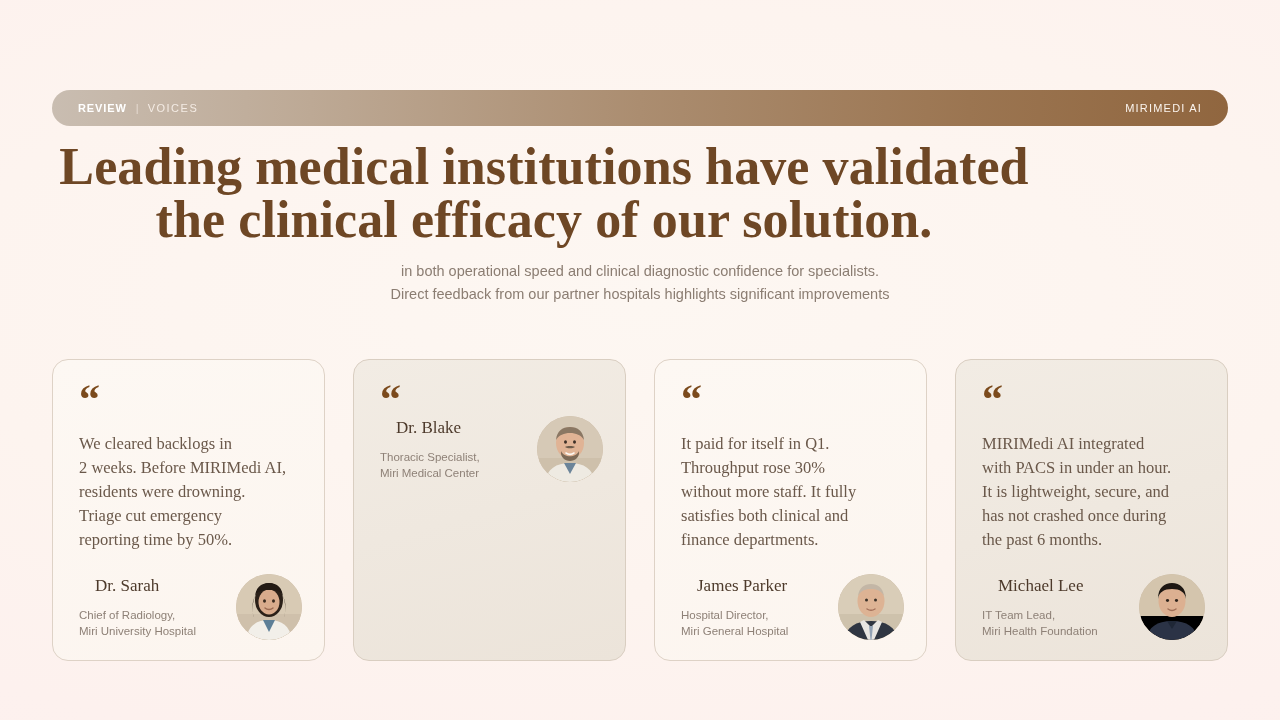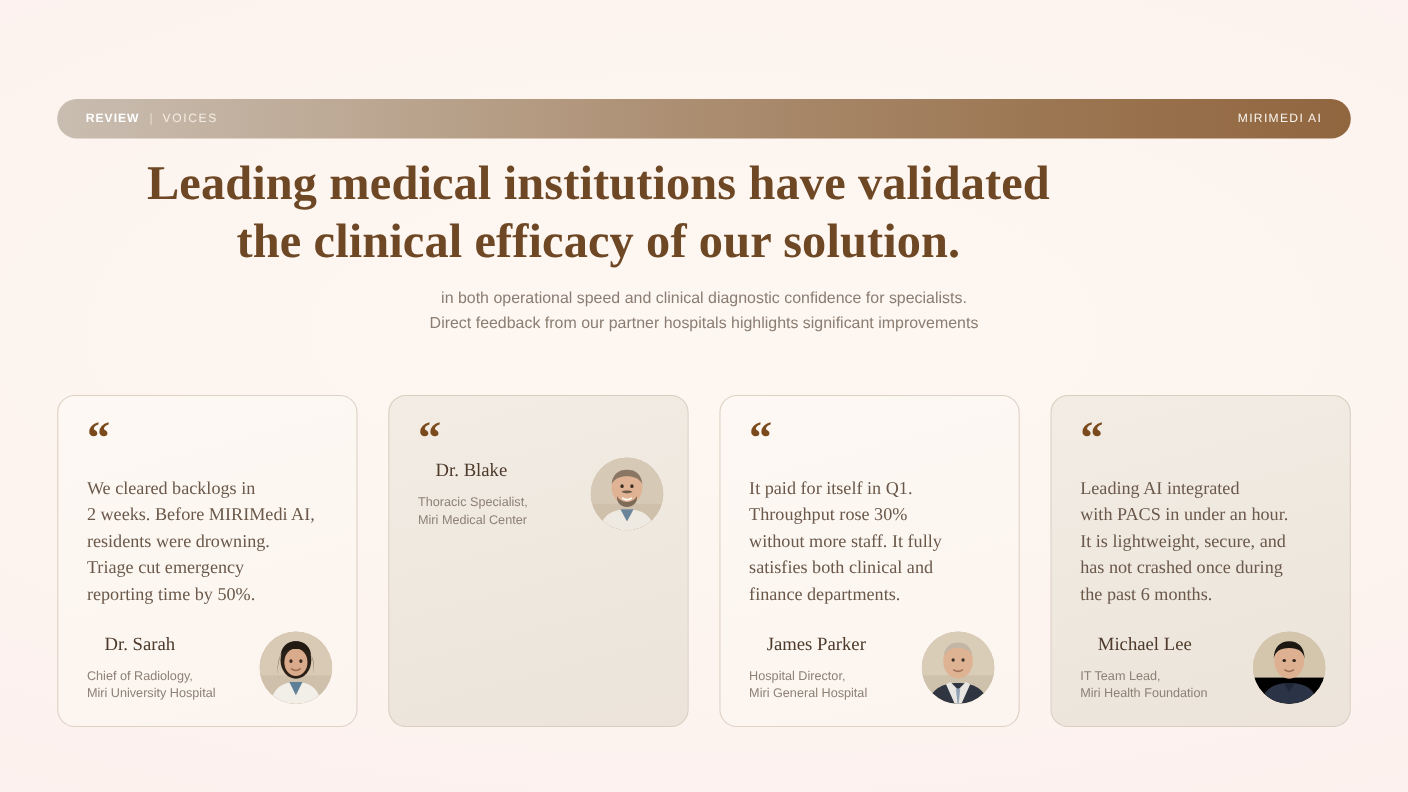--- a/index.html
+++ b/index.html
@@ -65,21 +65,21 @@
   }
 
   
   .headline {
     position: absolute;
     top: 140px;
     left: 0;
     width: 1088px;
     text-align: center;
     font-family: "Liberation Serif", serif;
-    font-size: 44px;
+    font-size: 52px;
     line-height: 53px;
     color: #6e4725;
     letter-spacing: 0.1px;
   }
   .headline .ln { display: block; }
 
   .subhead {
     position: absolute;
     top: 260px;
     left: 0;
@@ -314,21 +314,21 @@
             <path d="M29 35c2.4 1.6 5.6 1.6 8 0" stroke="#a3705a" stroke-width="1.4" fill="none" stroke-linecap="round"></path>
           </g>
         </svg>
       </div>
     </div>
   </div>
 
   <div class="card tone-warm">
     <div class="quote-mark">“</div>
     <div class="quote-text">
-      <span class="ln">Leading AI integrated</span>
+      <span class="ln">MIRIMedi AI integrated</span>
       <span class="ln">with PACS in under an hour.</span>
       <span class="ln">It is lightweight, secure, and</span>
       <span class="ln">has not crashed once during</span>
       <span class="ln">the past 6 months.</span>
     </div>
     <div class="person">
       <div class="person-meta">
         <div class="person-name">Michael Lee</div>
         <div class="person-role">
           <span class="ln">IT Team Lead,</span>

